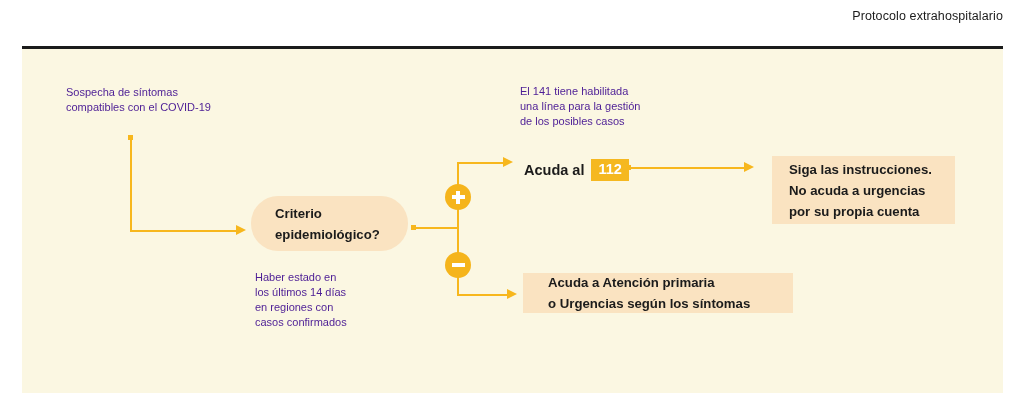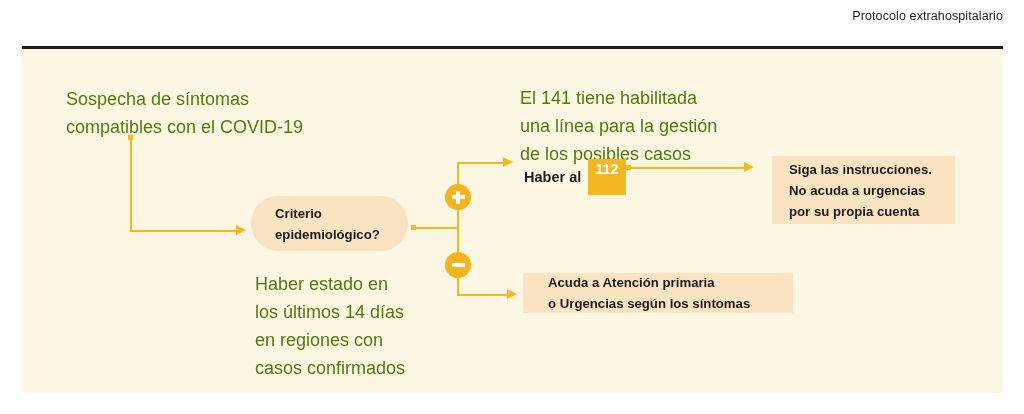--- a/index.html
+++ b/index.html
@@ -36,23 +36,23 @@
     width: 981px;
     height: 347px;
     background: #fbf7e2;
     border-top: 3px solid #1b1b1b;
     box-sizing: border-box;
   }
 
   
   .text-block {
     position: absolute;
-    color: #4d7c0f;
-    font-size: 18px;
-    line-height: 28px;
+    color: #4c1d95;
+    font-size: 11px;
+    line-height: 15px;
     white-space: pre-line;
   }
   #symptom-text   { left: 44px;  top: 36px; }
   #criteria-note  { left: 233px; top: 221px; }
   #line112-note   { left: 498px; top: 35px; }
 
   
   .box {
     position: absolute;
     background: #fae3c1;
@@ -92,21 +92,21 @@
     font-size: 14.5px;
     font-weight: bold;
     color: #1b1b1b;
     white-space: nowrap;
   }
   #call-112 .badge {
     background: #f5b820;
     color: #ffffff;
     font-weight: bold;
     font-size: 14.5px;
-    padding: 2px 7px 17px 7px;
+    padding: 2px 7px 3px 7px;
     line-height: 17px;
     display: inline-block;
   }
 
   
   .conn-h, .conn-v {
     position: absolute;
     background: #f7b71d;
   }
   .conn-h { height: 2px; }
@@ -213,21 +213,21 @@
 
   <div class="sign-node" id="node-minus">
     <span class="bar bar-h"></span>
   </div>
 
   <div class="text-block" id="line112-note">El 141 tiene habilitada
 una línea para la gestión
 de los posibles casos</div>
 
   <div id="call-112">
-    <span>Haber al</span>
+    <span>Acuda al</span>
     <span class="badge">112</span>
   </div>
 
   <div class="dot" id="c5-dot"></div>
   <div class="conn-h" id="c5-h"></div>
   <div class="arrow-r" id="c5-head"></div>
 
   <div class="box" id="box-instructions">Siga las instrucciones.
 No acuda a urgencias
 por su propia cuenta</div>

